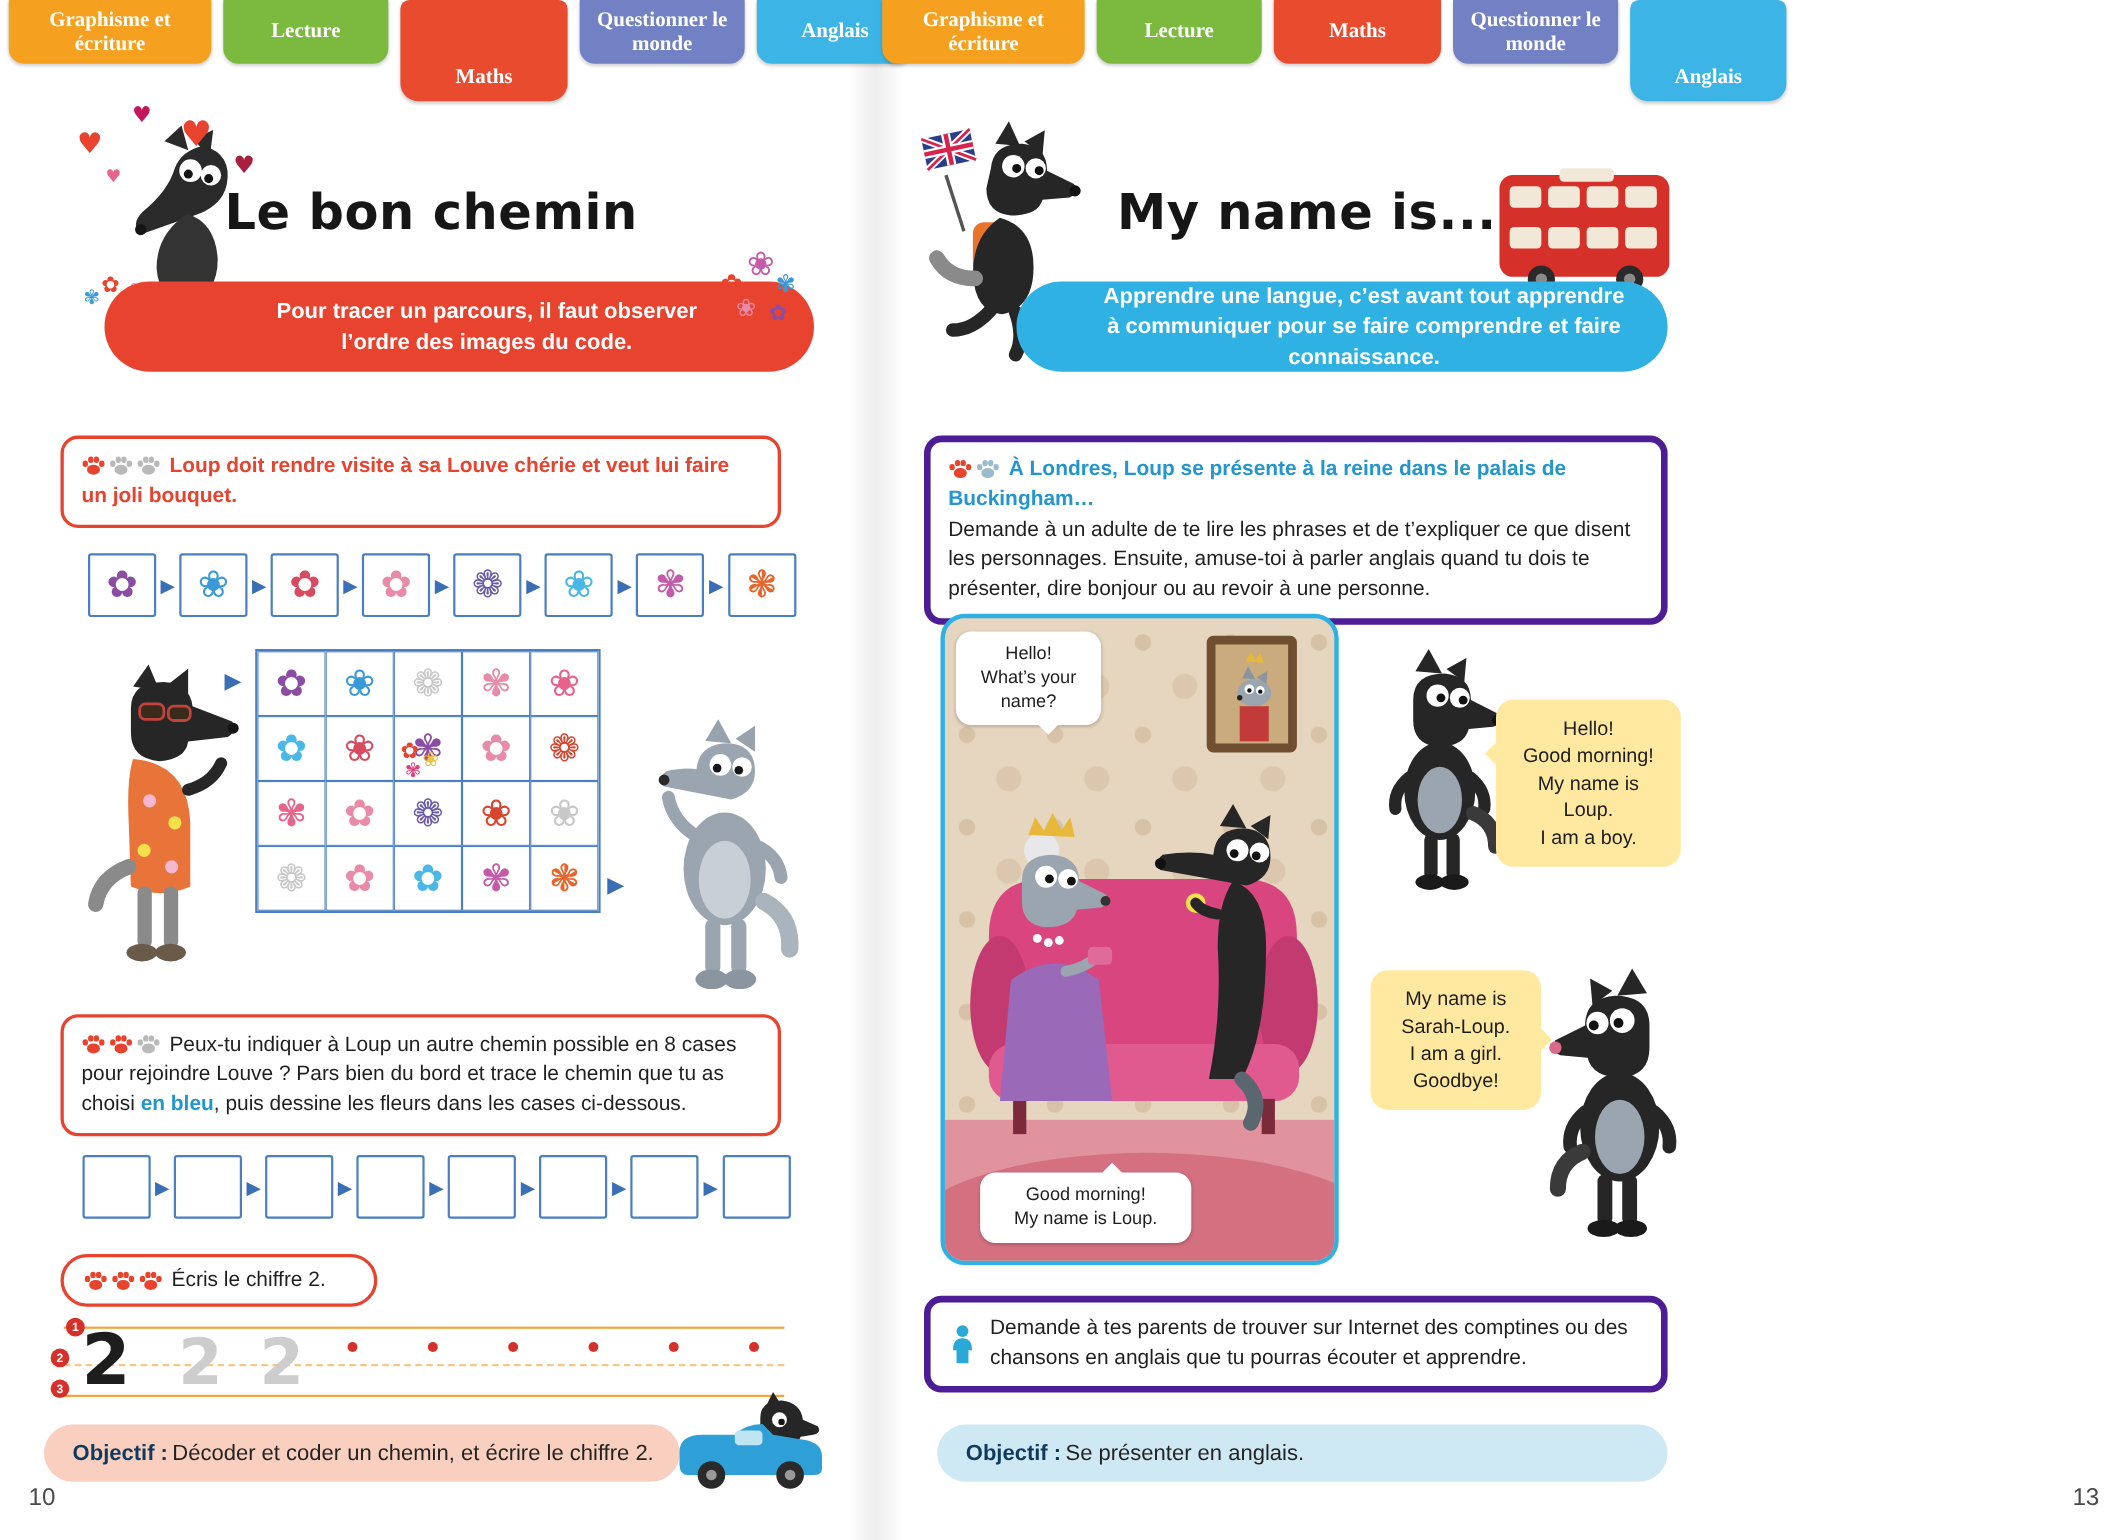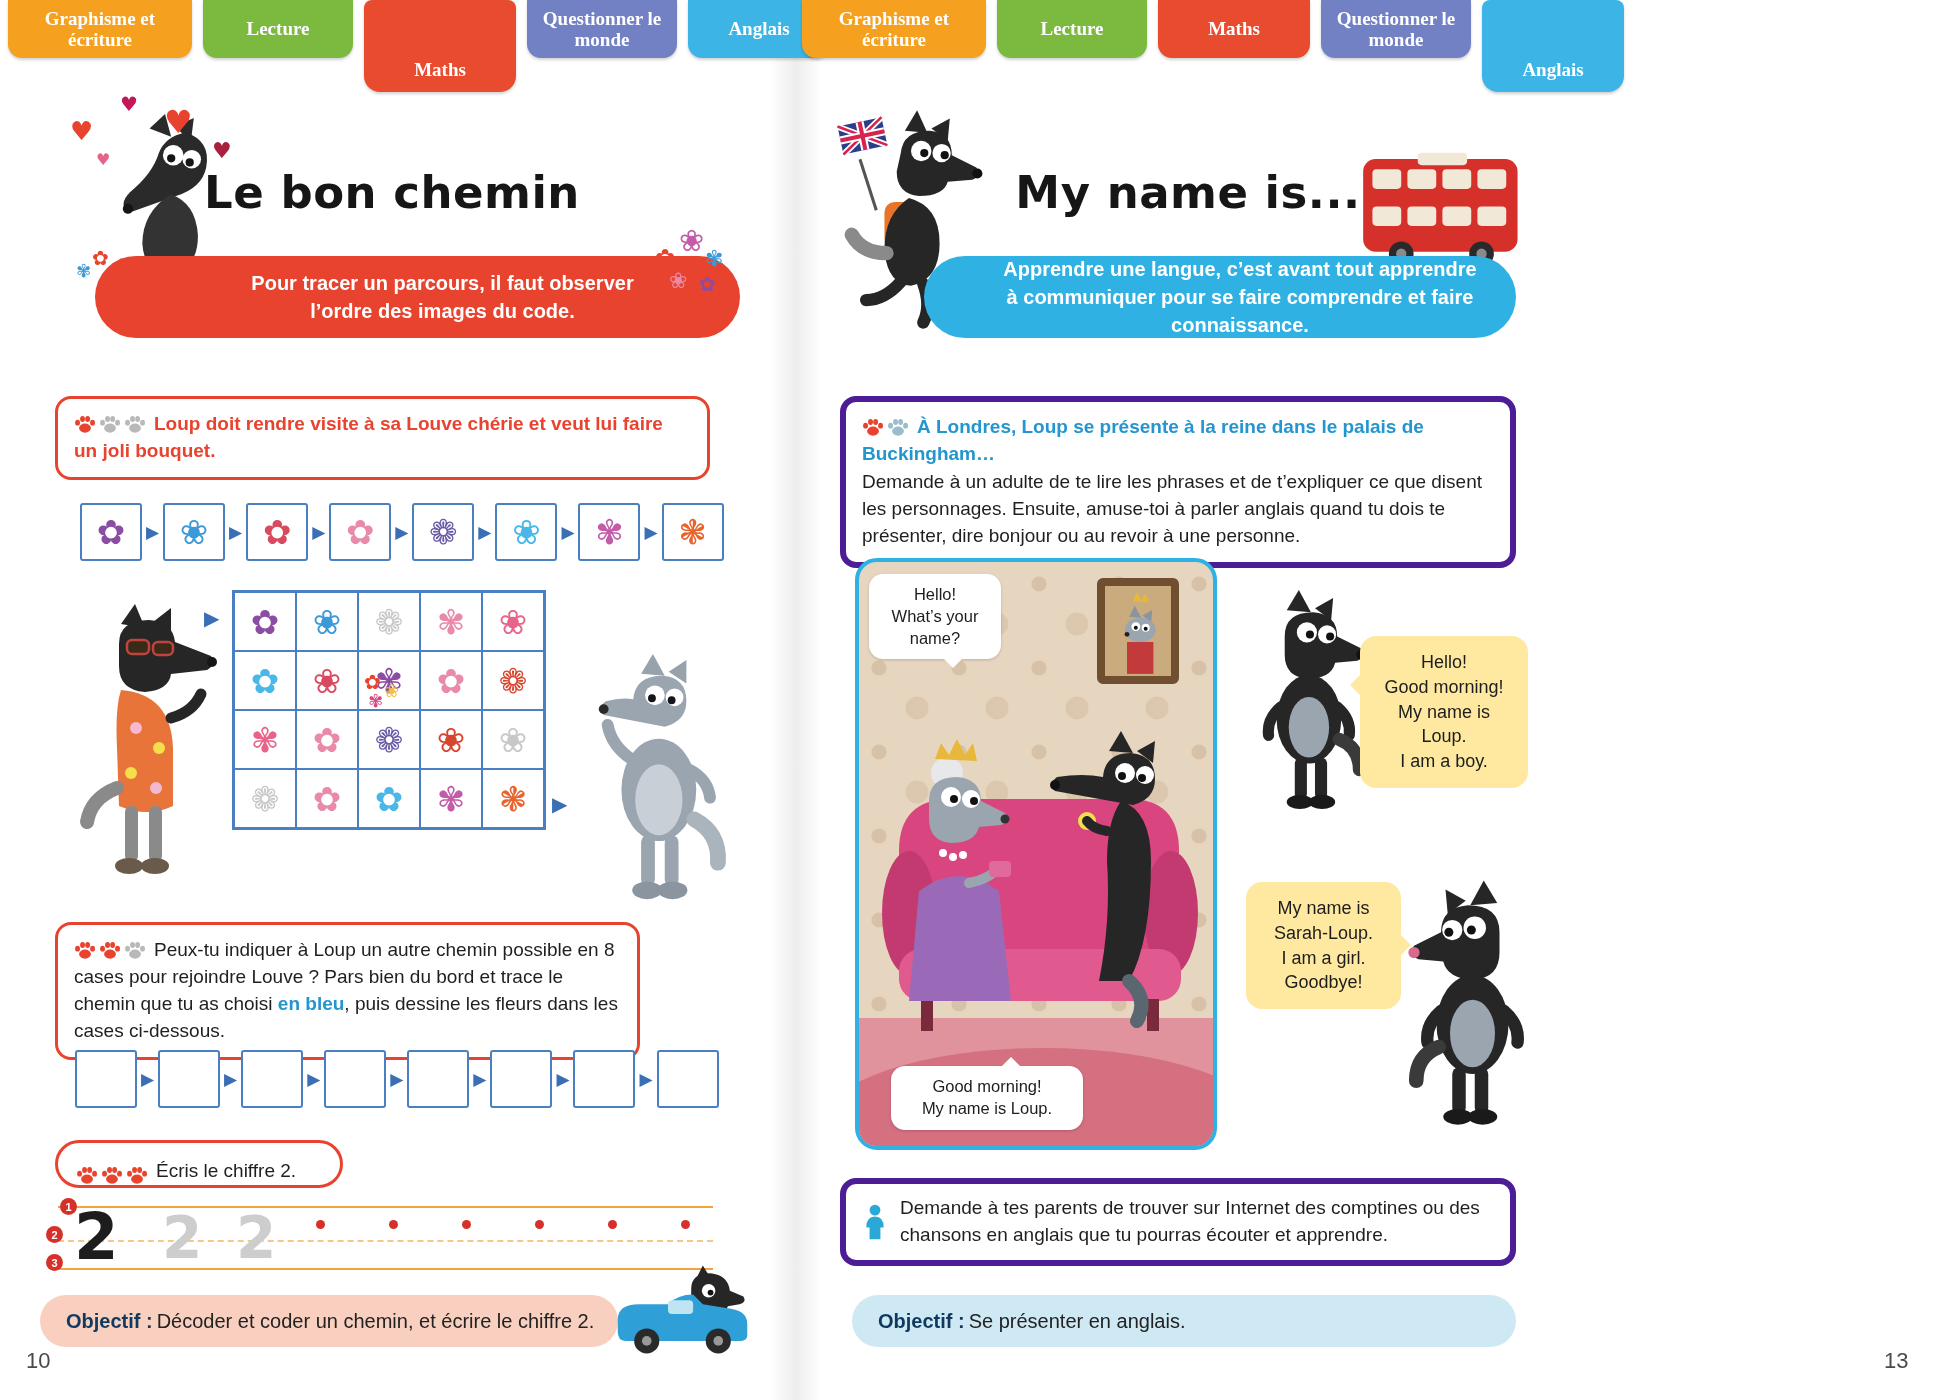--- a/index.html
+++ b/index.html
@@ -35,22 +35,22 @@
   .decor-glyph{line-height:1;font-family:"DejaVu Sans",sans-serif}
 
   .exobox{position:absolute;background:#fff;border-radius:16px;padding:11px 16px;font-size:19px;line-height:1.42;color:#1f1f1f}
   .exobox p{margin:1px 0}
   .exobox.red{border:3px solid #e8432e}
   .exobox.blue{border:6px solid #4c1d95}
   .red-text{color:#e8432e}
   .blue-text{color:#2395cf}
   .bold{font-weight:bold}
   .ex1-left{left:55px;top:396px;width:655px}
-  .ex2-left{left:55px;top:922px;width:585px}
-  .ex3-left{left:55px;top:1140px;width:288px;height:48px;border-radius:26px;display:flex;align-items:flex-end;padding:0 18px}
+  .ex2-left{left:55px;top:922px;width:655px}
+  .ex3-left{left:55px;top:1140px;width:288px;height:48px;border-radius:26px;display:flex;align-items:center;padding:0 18px}
   .ex1-right{left:840px;top:396px;width:676px}
   .ex2-right{left:840px;top:1178px;width:676px;display:flex;align-items:center;gap:12px}
   .paws{display:inline-flex;gap:3px;margin-right:8px;vertical-align:-4px}
   .paw{width:22px;height:20px}
 
   
   .code-row,.answer-row{position:absolute;display:flex;align-items:center}
   .code-row{left:80px;top:503px}
   .answer-row{left:75px;top:1050px}
   .cell{width:62px;height:58px;background:#fff;border:2.5px solid #4a7fc1;border-radius:3px;

